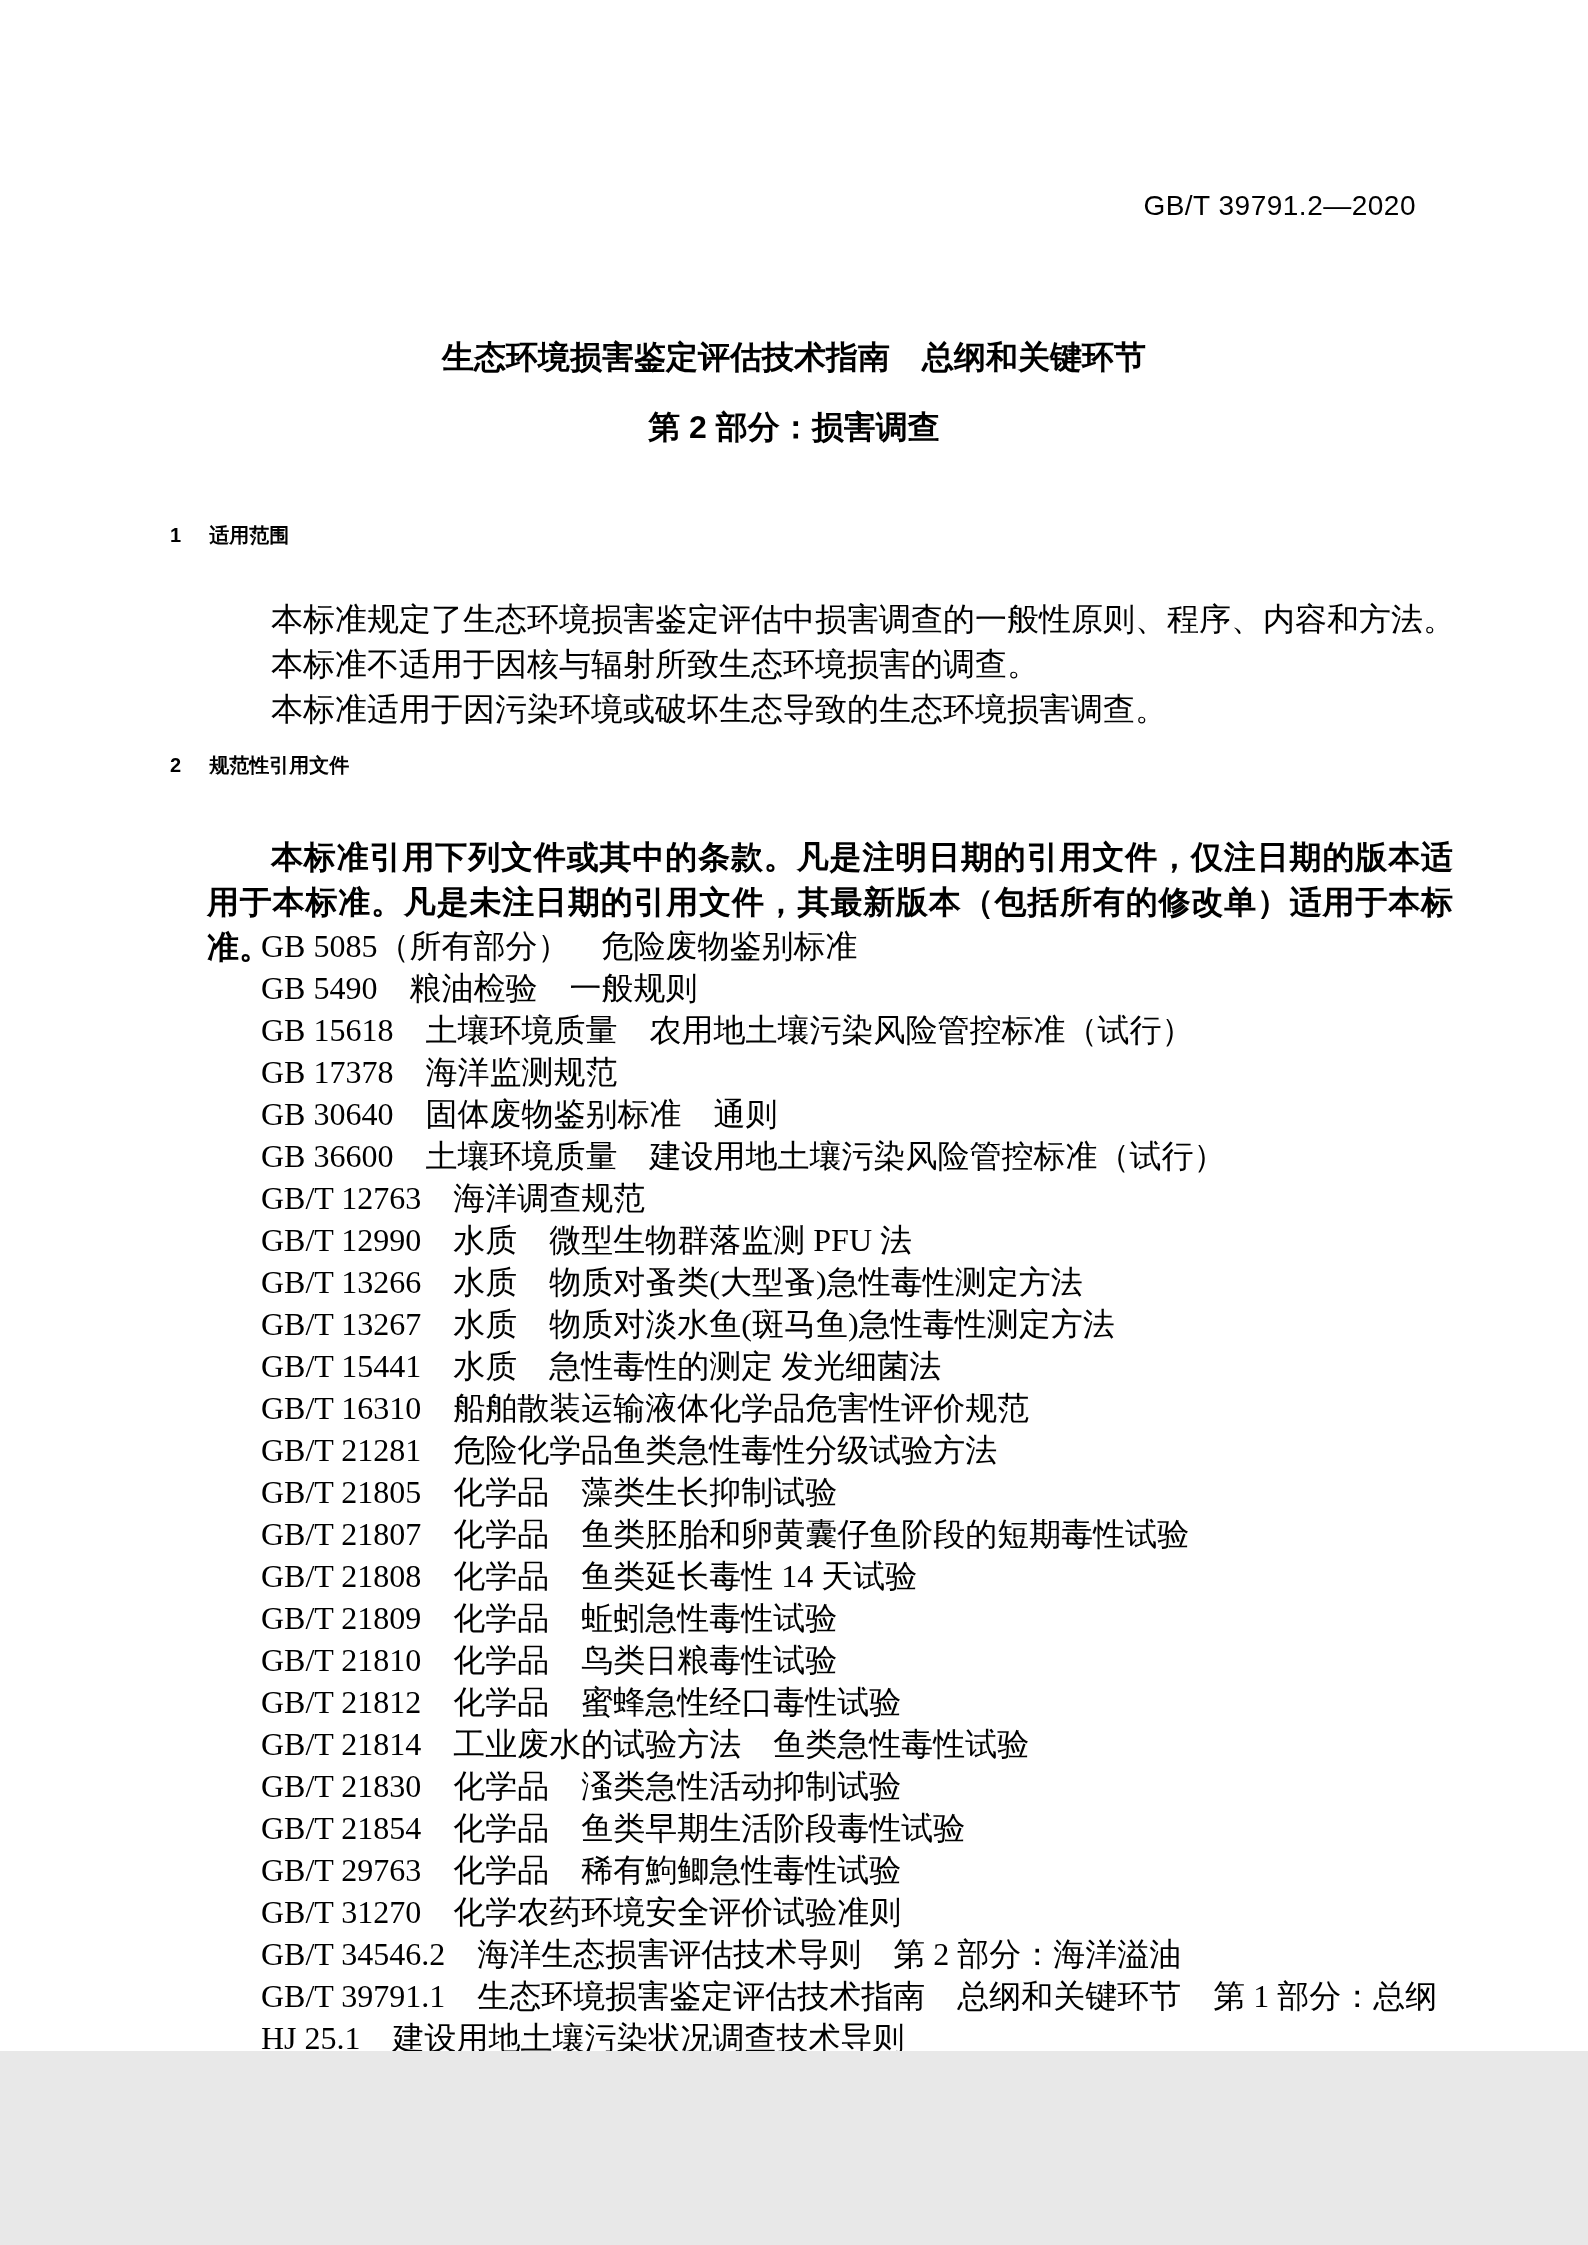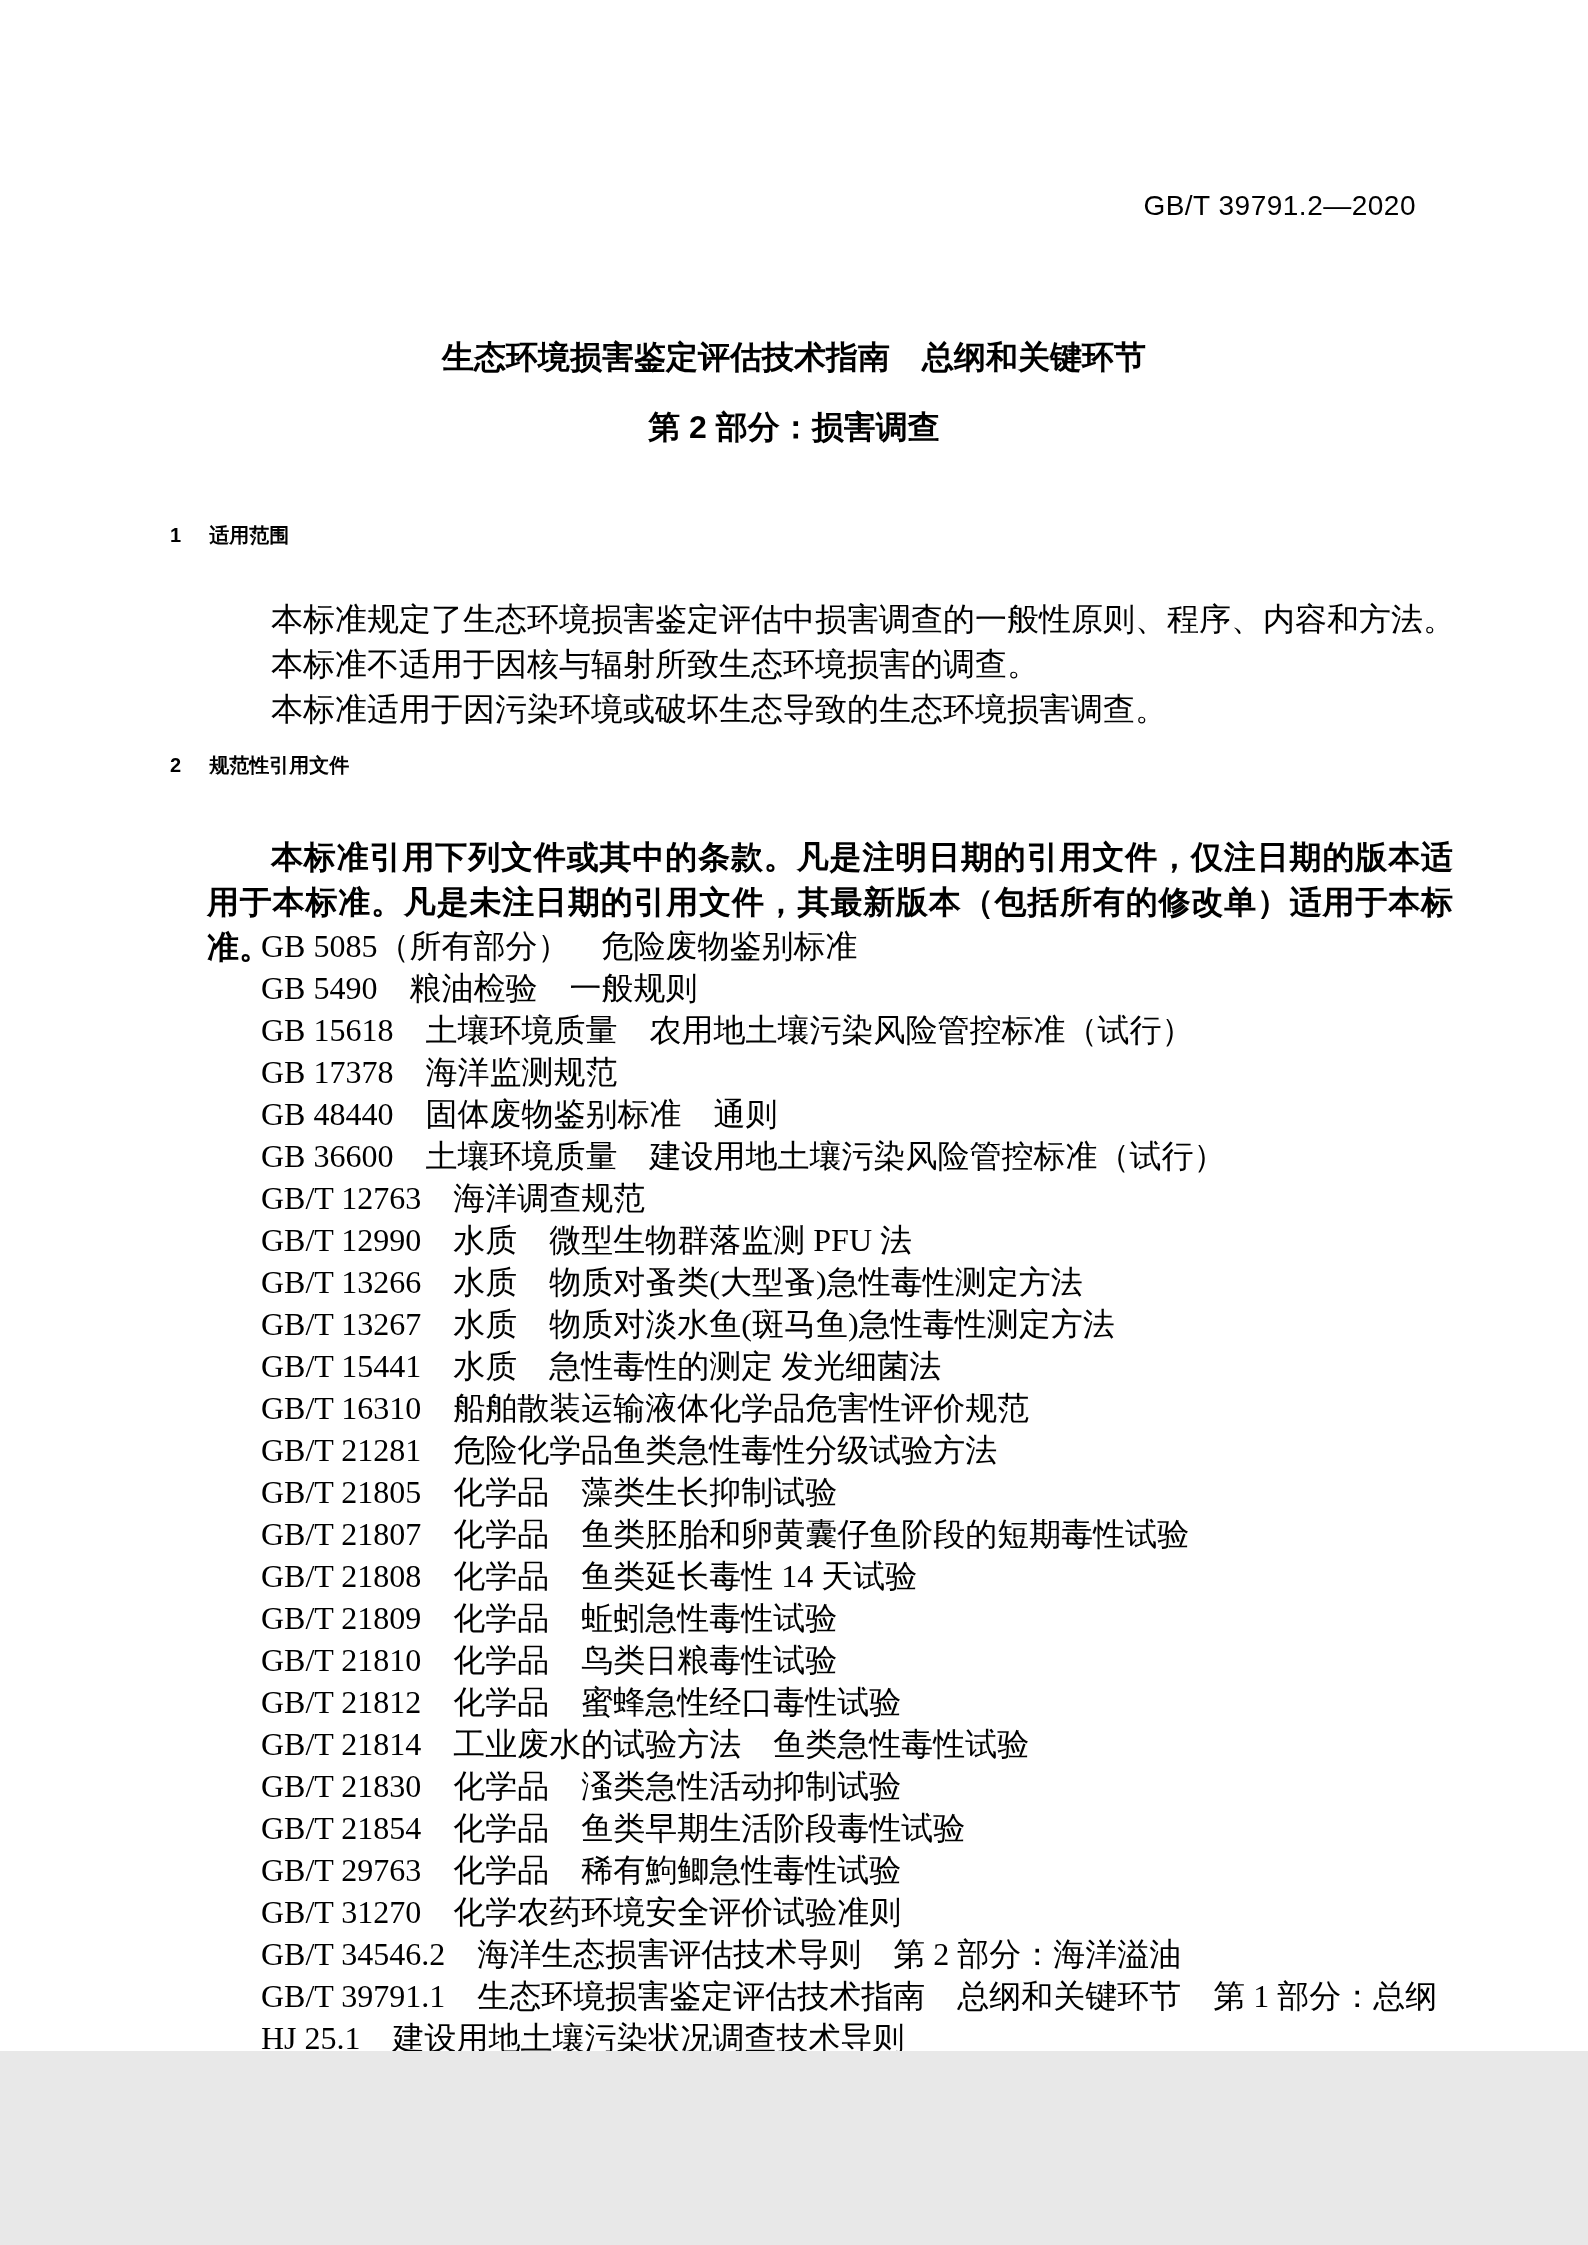--- a/index.html
+++ b/index.html
@@ -124,21 +124,21 @@
   <div class="body-block" id="refs">
 
       <div class="ref-item">GB 5085（所有部分）　危险废物鉴别标准</div>
 
       <div class="ref-item">GB 5490　粮油检验　一般规则</div>
 
       <div class="ref-item">GB 15618　土壤环境质量　农用地土壤污染风险管控标准（试行）</div>
 
       <div class="ref-item">GB 17378　海洋监测规范</div>
 
-      <div class="ref-item">GB 48440　固体废物鉴别标准　通则</div>
+      <div class="ref-item">GB 30640　固体废物鉴别标准　通则</div>
 
       <div class="ref-item">GB 36600　土壤环境质量　建设用地土壤污染风险管控标准（试行）</div>
 
       <div class="ref-item">GB/T 12763　海洋调查规范</div>
 
       <div class="ref-item">GB/T 12990　水质　微型生物群落监测 PFU 法</div>
 
       <div class="ref-item">GB/T 13266　水质　物质对蚤类(大型蚤)急性毒性测定方法</div>
 
       <div class="ref-item">GB/T 13267　水质　物质对淡水鱼(斑马鱼)急性毒性测定方法</div>

